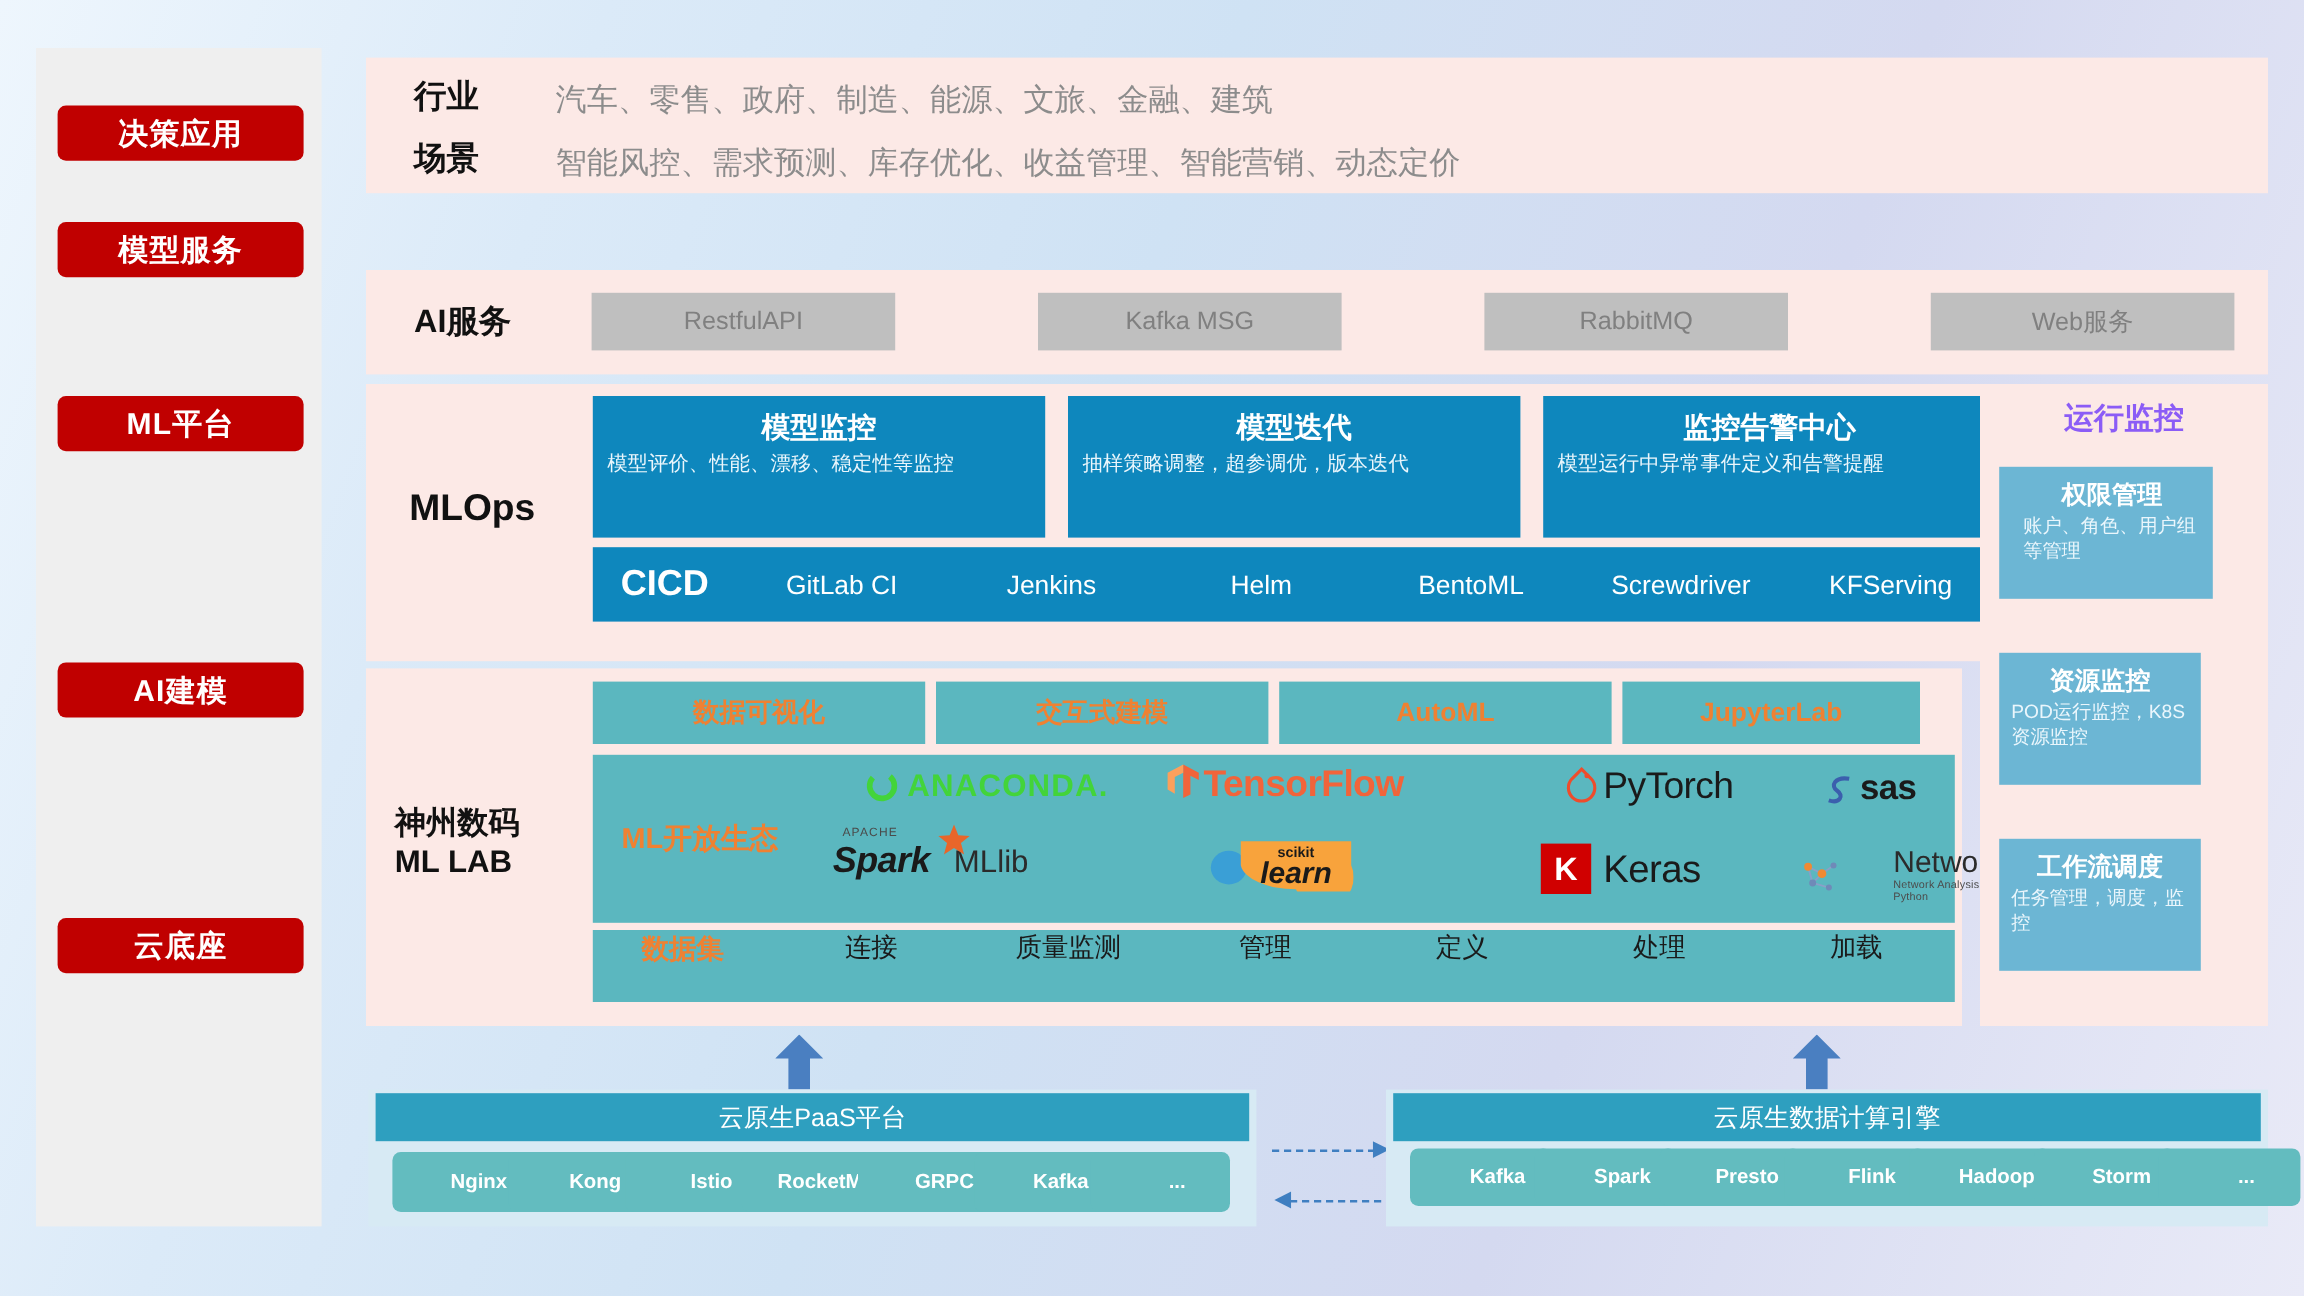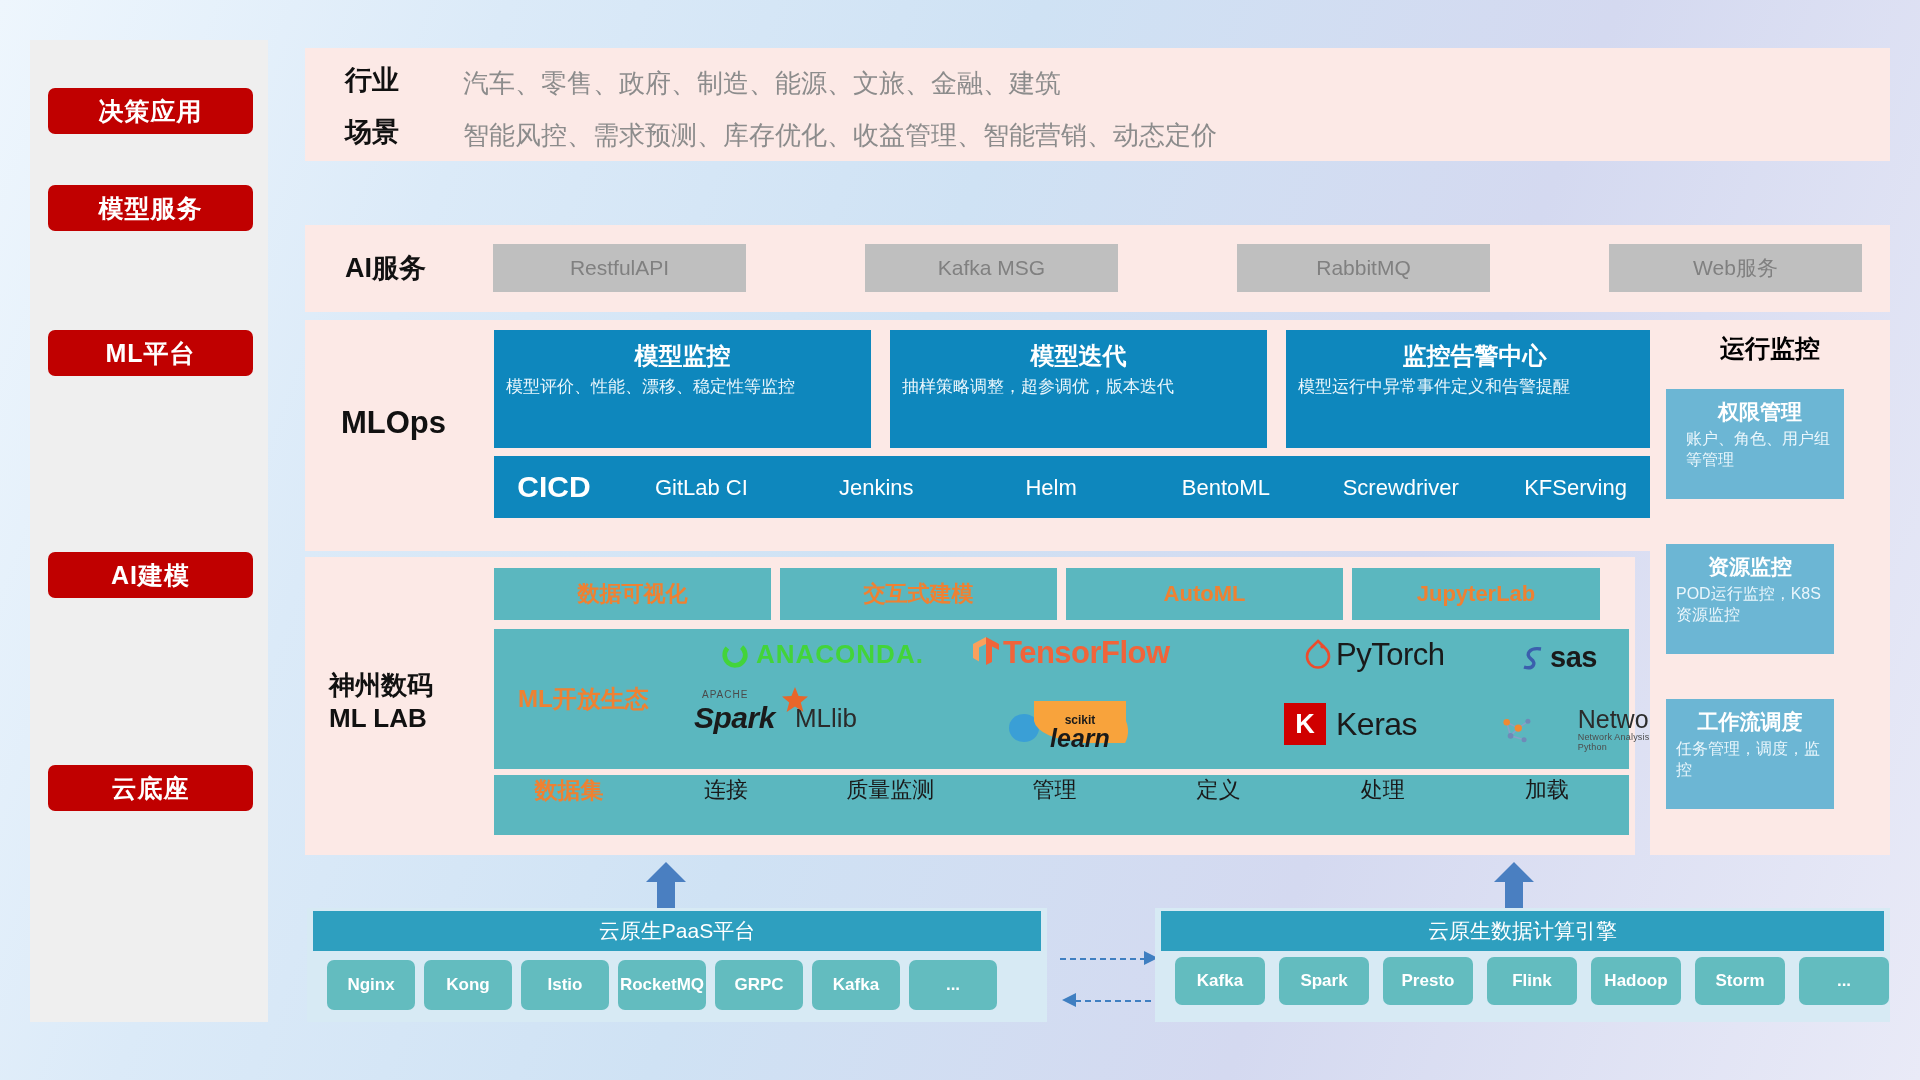--- a/index.html
+++ b/index.html
@@ -57,21 +57,21 @@
     font-size:30px;font-weight:bold;flex:0 0 120px;text-align:center;padding-top:14px;
   }
   .cicd-item{
     flex:1 1 0;text-align:center;font-size:22px;padding-top:19px;
     line-height:1.15;word-break:break-all;
   }
 
   
   .mon-col{position:absolute;background:#fce9e6;}
   .mon-title{
-    text-align:center;font-size:25px;font-weight:bold;color:#000000;padding-top:12px;
+    text-align:center;font-size:25px;font-weight:bold;color:#8b5cf6;padding-top:12px;
   }
   .mon-card{
     position:absolute;left:16px;width:168px;background:#6cb6d4;color:#fff;
   }
   .mon-card h5{margin:0;padding:9px 0 3px;text-align:center;font-size:21px;font-weight:bold;}
   .mon-card p{margin:0;padding:0 10px;font-size:16px;line-height:1.3;color:#eaf6fc;}
   .lab-top{
     position:absolute;height:52px;background:#5bb7bf;color:#ef8132;
     display:flex;align-items:center;justify-content:center;
     font-size:22px;font-weight:bold;
@@ -101,21 +101,21 @@
 
   
   .plat-bar{
     position:absolute;height:40px;background:#2e9fbf;color:#fff;
     display:flex;align-items:center;justify-content:center;font-size:21px;
   }
   .plat-tray{position:absolute;background:#d7eaf4;}
   .tech-chip{
     position:absolute;background:#63bcbf;color:#fff;border-radius:7px;
     display:flex;align-items:center;justify-content:center;text-align:center;
-    font-size:17px;font-weight:bold;line-height:1.1;
+    font-size:17px;font-weight:bold;line-height:1.1;padding-left:28px;
   }
   .arrow-up{position:absolute;width:40px;height:46px;}
   .dashed{position:absolute;height:0;border-top:2px dashed #3f7fc1;}
 </style>
 </head>
 <body>
 
 <div class="canvas">
 
   <div class="left-rail"></div>
@@ -265,21 +265,21 @@
           </div>
 
           <div class="logo" style="left:512px;top:72px;">
             <svg width="44" height="40" viewBox="0 0 44 40">
               <ellipse cx="18" cy="22" rx="15" ry="14" fill="#3a9fd6"></ellipse>
             </svg>
             <div style="position:relative;margin-left:-18px;">
               <svg width="96" height="44" viewBox="0 0 96 44" style="position:absolute;left:0;top:-2px;">
                 <path d="M2 2 H94 V22 A22 22 0 0 1 48 42 A46 22 0 0 1 2 22 Z" fill="#f8a33c"></path>
               </svg>
-              <span style="position:relative;display:block;text-align:center;width:96px;font-size:12px;color:#1a1a1a;font-weight:bold;padding-top:12px;">scikit</span>
+              <span style="position:relative;display:block;text-align:center;width:96px;font-size:12px;color:#1a1a1a;font-weight:bold;padding-top:2px;">scikit</span>
               <span style="position:relative;display:block;text-align:center;width:96px;font-size:25px;font-style:italic;font-weight:bold;color:#1a1a1a;line-height:0.95;">learn</span>
             </div>
           </div>
 
           <div class="logo" style="left:790px;top:74px;">
             <div style="width:42px;height:42px;background:#d00000;color:#fff;display:flex;align-items:center;justify-content:center;font-size:27px;font-weight:bold;">
               <span>K</span>
             </div>
             <span class="logo-txt" style="color:#1a1a1a;font-size:32px;margin-left:10px;font-weight:normal;">Keras</span>
           </div>

